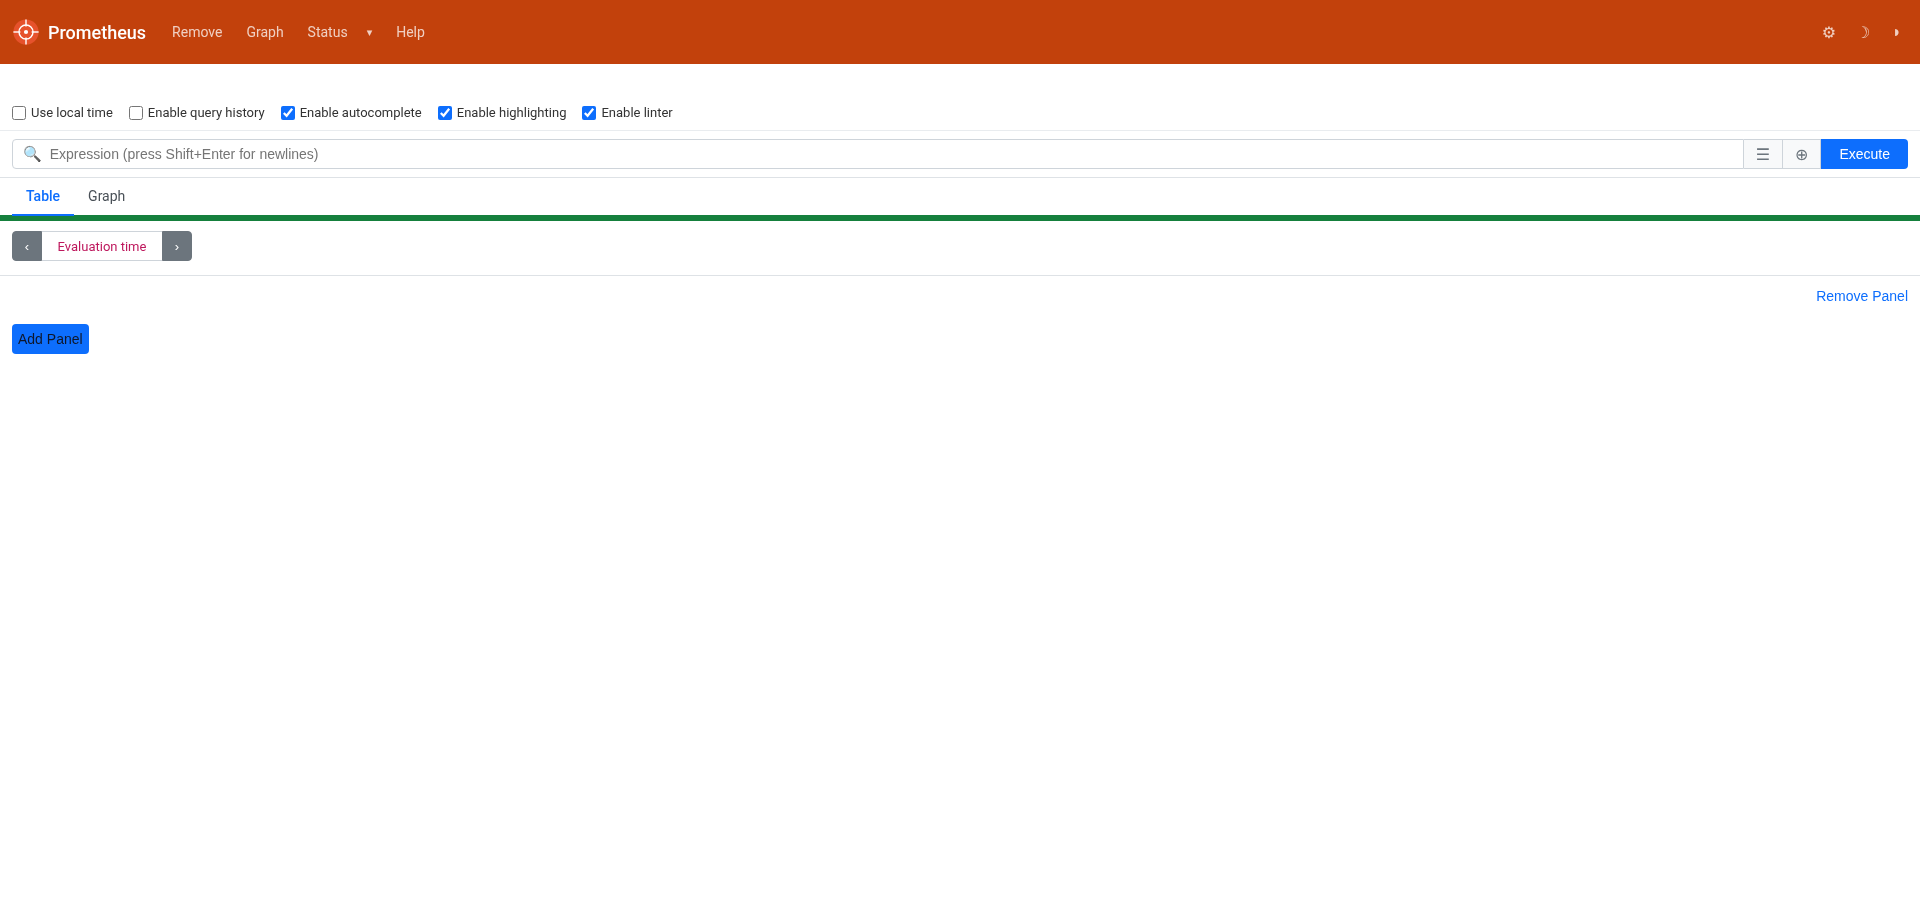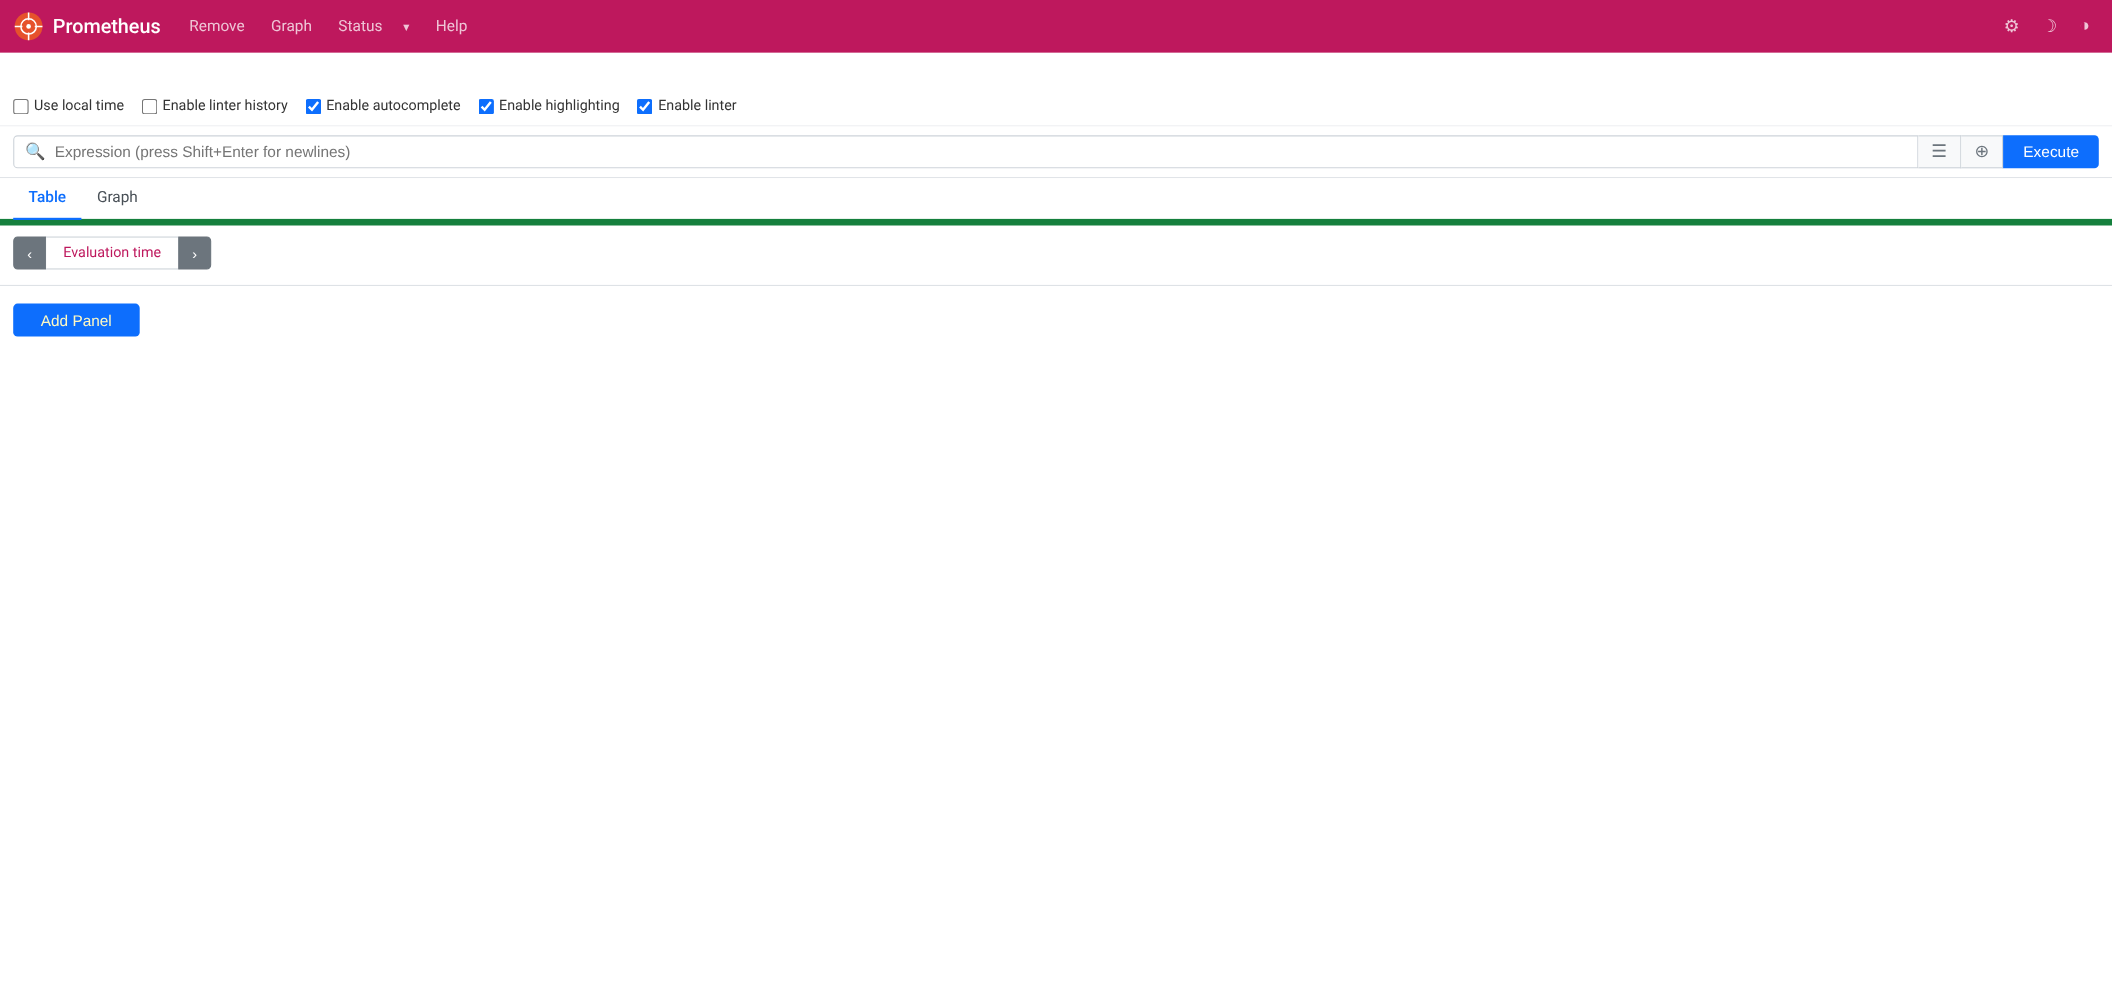--- a/index.html
+++ b/index.html
@@ -9,26 +9,26 @@
     }
     body {
       font-family: -apple-system, BlinkMacSystemFont, "Segoe UI", Roboto, sans-serif;
       font-size: 14px;
       background: #fff;
       color: #333;
     }
 
     
     .navbar {
-      background: #be185d;
+      background: #c2410c;
       color: #fff;
       display: flex;
       align-items: center;
       padding: 0 12px;
-      height: 48px;
+      height: 64px;
     }
     .navbar-brand {
       display: flex;
       align-items: center;
       gap: 8px;
       margin-right: 16px;
     }
     .navbar-logo {
       width: 28px;
       height: 28px;
@@ -249,23 +249,23 @@
       background: none;
       border: none;
     }
 
     
     .add-panel-section {
       padding: 12px;
     }
     .add-panel-btn {
       background: #0d6efd;
-      color: #fef9c3;
-      border: none;
-      padding: 7px 25px;
+      color: #0f172a;
+      border: none;
+      padding: 7px 6px;
       font-size: 14px;
       font-weight: 500;
       cursor: pointer;
       border-radius: 4px;
       text-align: center;
     }
 
     
     .chevron {
       font-size: 11px;
@@ -303,21 +303,21 @@
   </div>
 </nav>
 
 <div class="options-bar">
   <label class="checkbox-label">
     <input type="checkbox" style="">
     <span>Use local time</span>
   </label>
   <label class="checkbox-label">
     <input type="checkbox" style="">
-    <span>Enable linter history</span>
+    <span>Enable query history</span>
   </label>
   <label class="checkbox-label">
     <input type="checkbox" checked="" style="">
     <span>Enable autocomplete</span>
   </label>
   <label class="checkbox-label">
     <input type="checkbox" checked="" style="">
     <span>Enable highlighting</span>
   </label>
   <label class="checkbox-label">
@@ -355,17 +355,20 @@
     </button>
     <div class="eval-time-label">Evaluation time</div>
     <button class="eval-nav-btn">
       <span>›</span>
     </button>
   </div>
 
 
   <hr class="panel-divider">
 
+  <div class="remove-panel-row">
+    <button class="remove-panel-link">Remove Panel</button>
+  </div>
 </div>
 
 <div class="add-panel-section">
   <button class="add-panel-btn">Add Panel</button>
 </div>
 
 </body></html>

